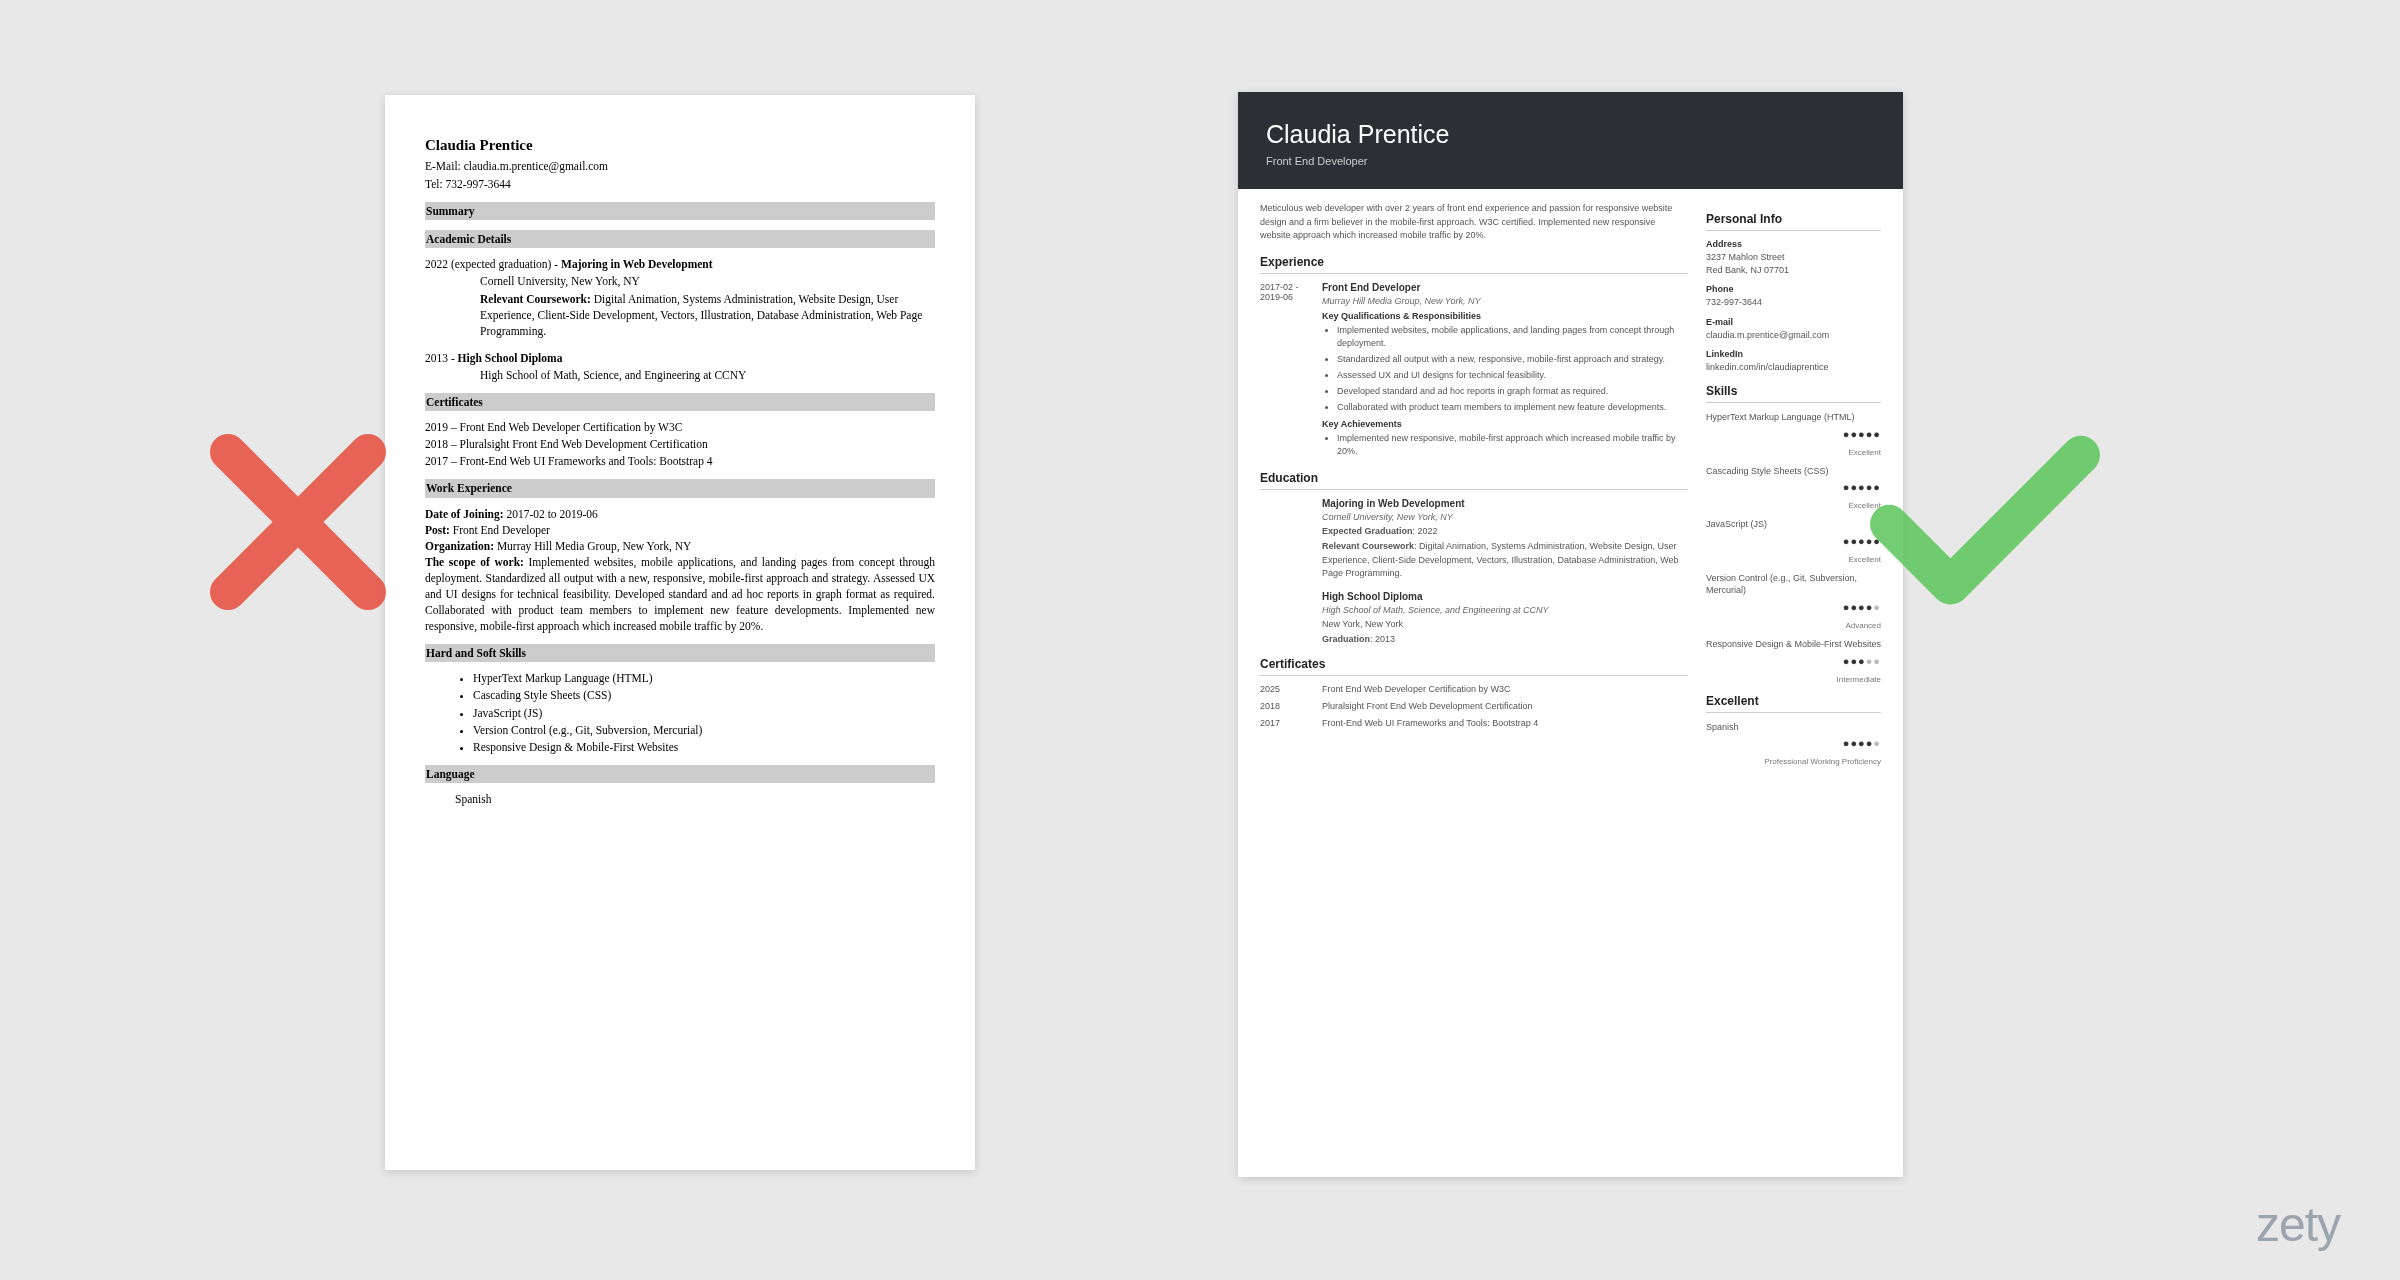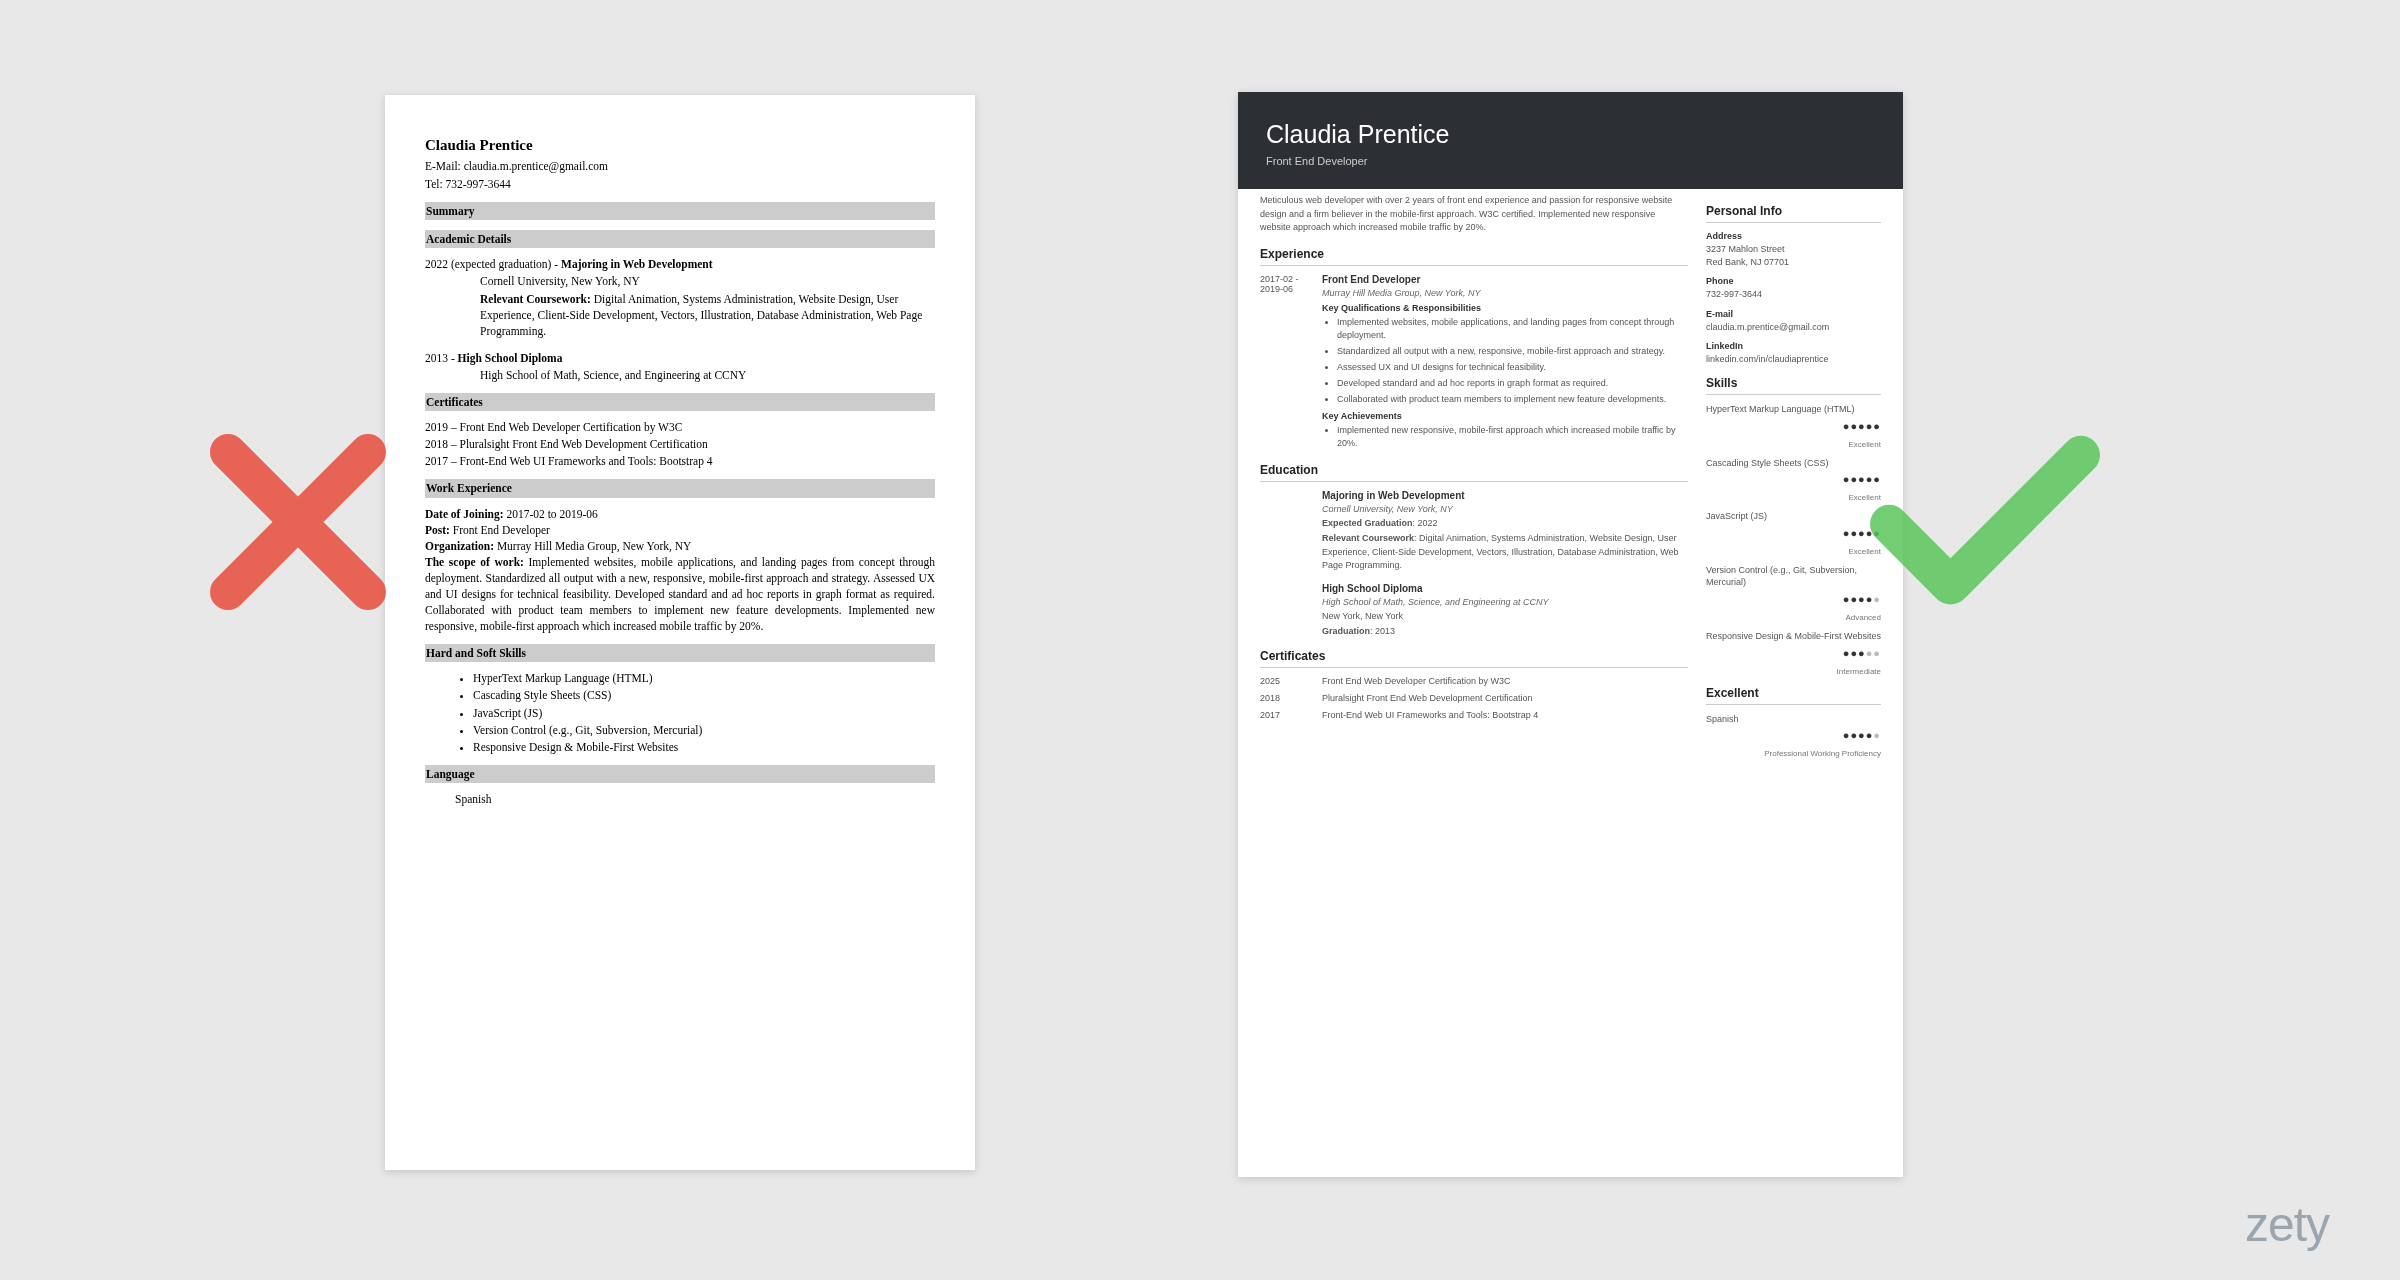--- a/index.html
+++ b/index.html
@@ -17,21 +17,21 @@
 .left-page ul{list-style:disc;padding-left:48px;margin-top:2px}
 .left-page ul li{margin-bottom:1px}
 .left-page .cert-line{margin-bottom:1px}
 .left-page .spanish{padding-left:30px;margin-top:6px}
 
 
 .right-page{left:1238px;top:92px;width:665px;height:1085px;font-size:9px;color:#333}
 .right-page .hdr{background:#2c3035;color:#fff;padding:28px 28px 22px}
 .right-page .hdr .name{font-size:25px;font-weight:400;margin-bottom:6px}
 .right-page .hdr .title{font-size:11px;color:#ccc}
-.right-page .body{display:flex;padding:5px 22px}
+.right-page .body{display:flex;padding:13px 22px}
 .right-page .main-col{flex:1;padding-right:18px}
 .right-page .side-col{width:175px}
 .right-page .summary{font-size:9px;line-height:1.5;color:#555;margin-bottom:12px}
 .rh{font-size:12px;font-weight:bold;color:#222;border-bottom:1px solid #ccc;padding-bottom:4px;margin:10px 0 8px}
 .right-page .exp-row{display:flex;margin-bottom:4px}
 .right-page .date-col{width:62px;flex-shrink:0;font-size:9px;color:#555}
 .right-page .job-title{font-weight:bold;font-size:10px;margin-bottom:3px}
 .right-page .org{font-style:italic;color:#666;font-size:9px;margin-bottom:5px}
 .right-page .sub{font-weight:bold;font-size:9px;margin:5px 0 3px}
 .right-page .main-col ul{list-style:disc;padding-left:15px}
@@ -49,21 +49,21 @@
 .right-page .skill-rating{text-align:right}
 .right-page .dots{font-size:11px;letter-spacing:1px;color:#333}
 .right-page .dots .e{color:#bbb}
 .right-page .rating-label{font-size:8px;color:#777;display:block;margin-top:8px}
 
 
 .x-mark{position:absolute;left:198px;top:422px}
 .x-mark svg{width:200px;height:200px}
 .check-mark{position:absolute;left:1870px;top:424px}
 .check-mark svg{width:230px;height:200px}
-.logo{position:absolute;right:71px;bottom:28px;font-size:48px;color:#9ba5ae;font-family:Arial;letter-spacing:-1px}
+.logo{position:absolute;right:60px;bottom:28px;font-size:48px;color:#9ba5ae;font-family:Arial;letter-spacing:-1px}
 </style>
 </head>
 <body>
 
 <div class="page left-page">
   <div class="name">Claudia Prentice</div>
   <div class="contact"><span>E-Mail:</span> <span>claudia.m.prentice@gmail.com</span></div>
   <div class="contact"><span>Tel:</span> <span>732-997-3644</span></div>
 
   <div class="lh">Summary</div>

